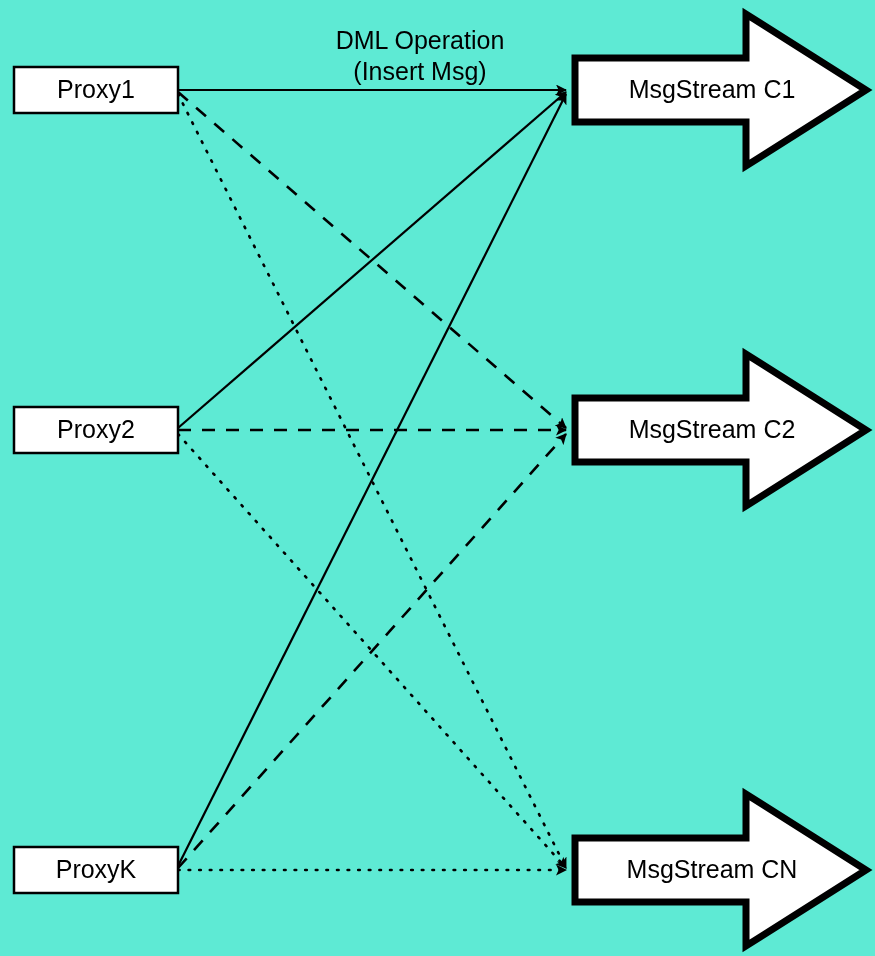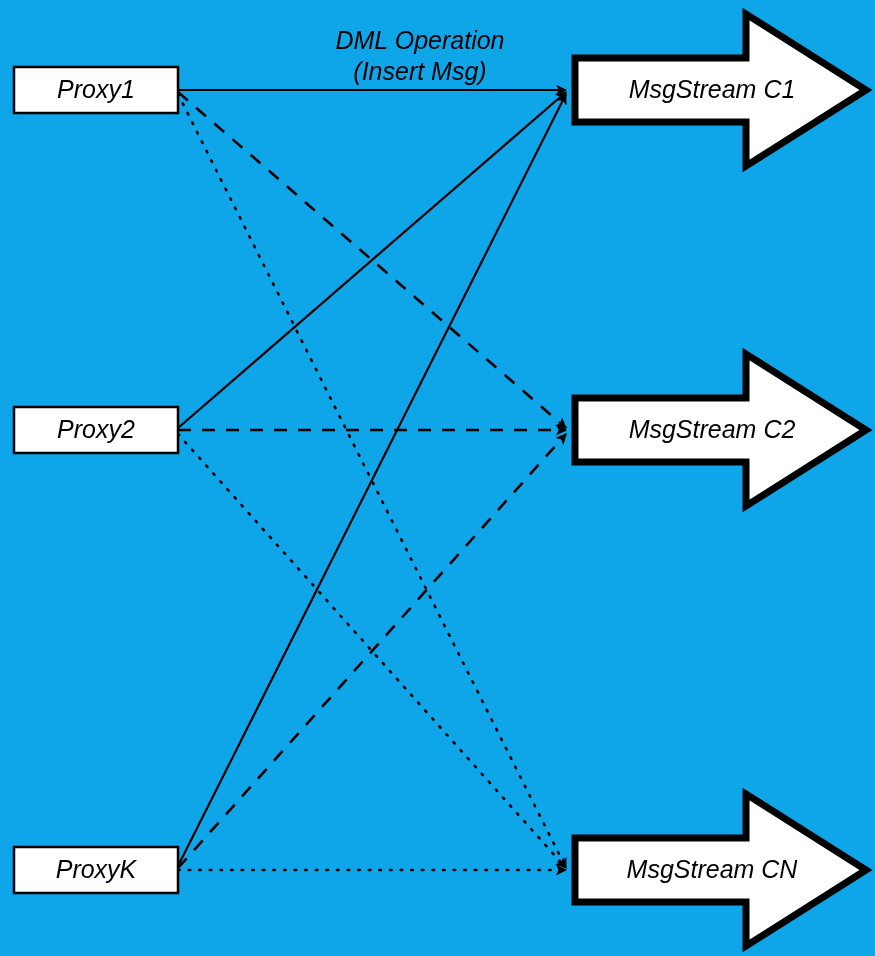--- a/index.html
+++ b/index.html
@@ -7,23 +7,22 @@
     padding: 0;
     background: #ffffff;
   }
   body {
     font-family: "Liberation Sans", sans-serif;
   }
   #diagram-root {
     position: relative;
     width: 875px;
     height: 956px;
-    background: #0ea5e9;
+    background: #5eead4;
     overflow: hidden;
-    font-style: italic;
   }
   #diagram-svg {
     position: absolute;
     left: 0;
     top: 0;
     width: 875px;
     height: 956px;
     display: block;
   }
   .proxy-box-rect {

